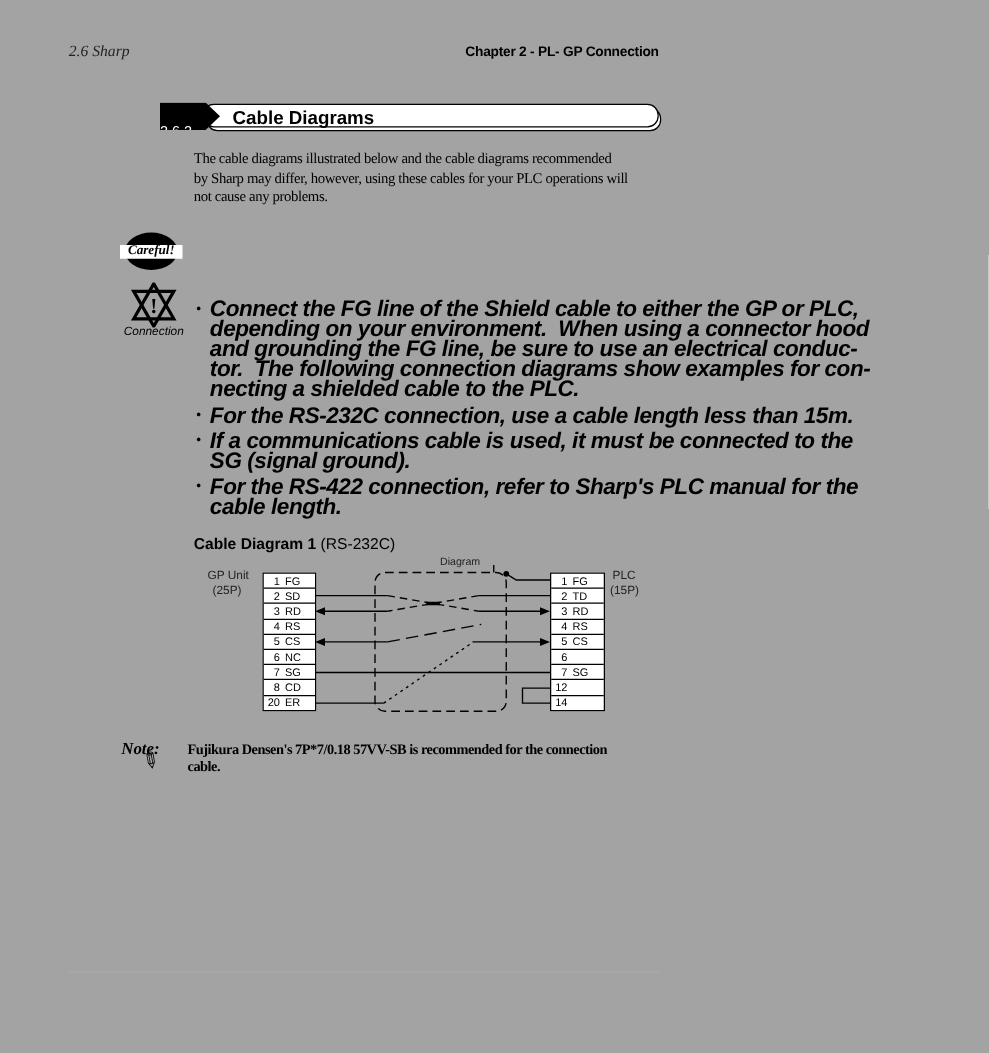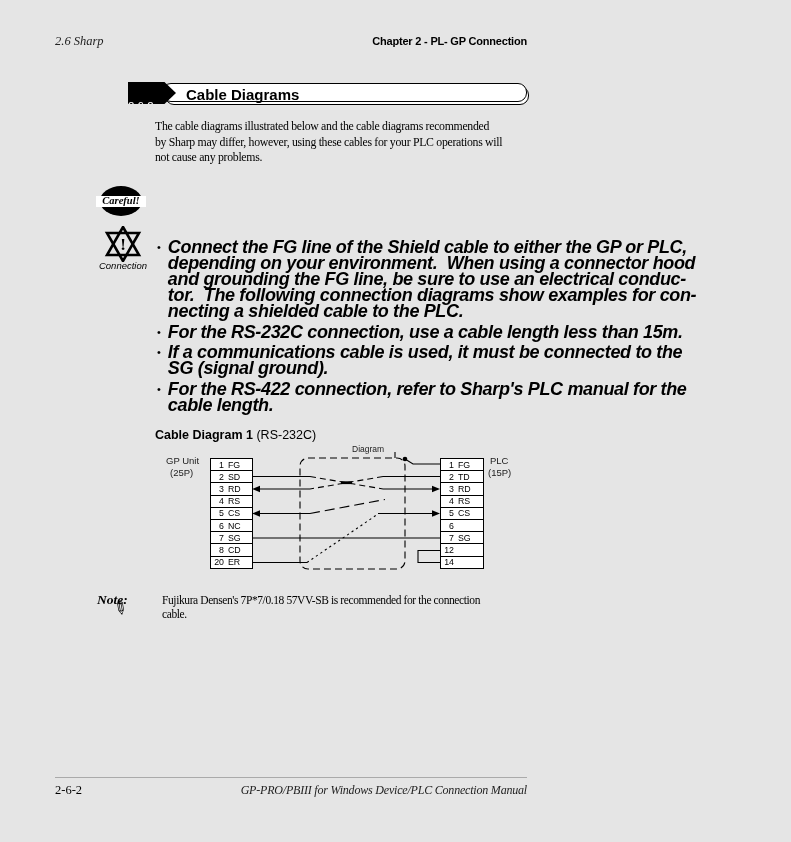--- a/index.html
+++ b/index.html
@@ -1,16 +1,16 @@
 <!DOCTYPE html>
 <html><head>
 <meta charset="utf-8">
 <style>
   html,body{margin:0;padding:0;background:#fff;}
-  .page{position:relative;width:791px;height:842px;background:#e5e5e5;overflow:hidden;
+  .page{position:relative;width:791px;height:842px;background:#a3a3a3;overflow:hidden;
         font-family:"Liberation Serif",serif;color:#000;}
   .abs{position:absolute;}
   .pre{white-space:pre;}
 
   
   .hdr{left:55px;top:34px;width:472px;display:flex;justify-content:space-between;align-items:baseline;}
   .hdr-left{font-style:italic;font-size:12.5px;color:#222;}
   .hdr-right{font-family:"Liberation Sans",sans-serif;font-weight:bold;font-size:11px;letter-spacing:-0.2px;}
   .footer-rule{left:55px;top:777px;width:472px;height:1px;background:#aaa;}
   .ftr{left:55px;top:783px;width:472px;display:flex;justify-content:space-between;align-items:baseline;}
@@ -247,22 +247,18 @@
     <line x1="228" y1="68.5" x2="283" y2="68.5"></line>
     <polygon points="290,68.5 282,65.3 282,71.7" fill="#000" stroke="none"></polygon>
 
     <polyline points="290,105.5 268,105.5 268,117.5 290,117.5"></polyline>
   </svg>
 
   <div class="abs note-icon">
     <span class="note-label">Note:</span>
     <span class="note-pencil">✎</span>
   </div>
-  <div class="abs pre" style="left:162px;top:593px;font-weight:normal;font-size:11.5px;line-height:14px;letter-spacing:-0.4px;">Fujikura Densen's 7P*7/0.18 57VV-SB is recommended for the connection
+  <div class="abs pre" style="left:150px;top:593px;font-weight:bold;font-size:11.5px;line-height:14px;letter-spacing:-0.4px;">Fujikura Densen's 7P*7/0.18 57VV-SB is recommended for the connection
 cable.</div>
 
   <div class="abs footer-rule"></div>
-  <div class="abs ftr">
-    <span class="ftr-left">2-6-2</span>
-    <span class="ftr-right">GP-PRO/PBIII for Windows Device/PLC Connection Manual</span>
-  </div>
 
 </div>
 
 </body></html>

